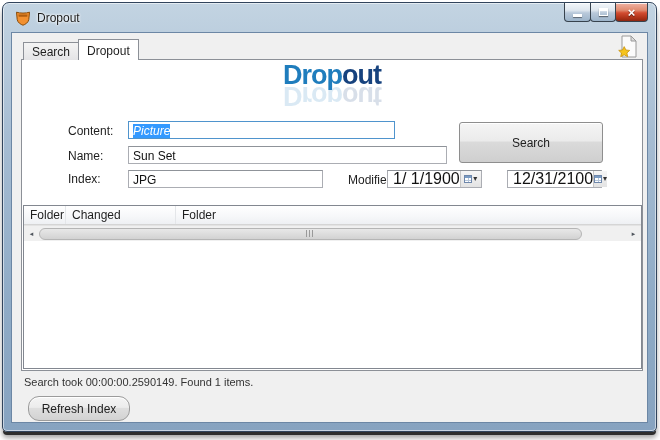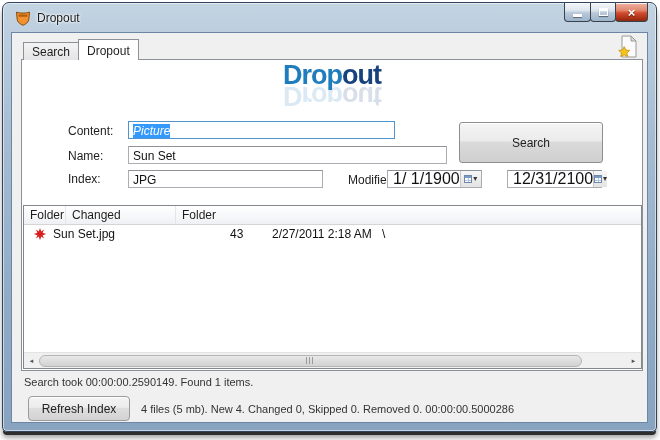--- a/index.html
+++ b/index.html
@@ -83,21 +83,21 @@
   .lbody { flex:1; }
   .hscroll { flex:none; height:16px; background:#f0f0f0; display:flex; align-items:center; border-top:1px solid #e3e3e3; }
   .sb-arrow { width:15px; height:14px; display:flex; align-items:center; justify-content:center; font-size:6px; color:#50565e; cursor:default; }
   .sb-track { flex:1; height:14px; position:relative; }
   .sb-thumb { position:absolute; left:0; top:1px; width:543px; height:12px; background:linear-gradient(#e8e8e8,#d2d2d2); border:1px solid #b5b5b5; border-radius:6px; display:flex; align-items:center; justify-content:center; cursor:default; }
   .sb-grip { width:9px; height:7px; background:repeating-linear-gradient(to right,#9a9a9a 0 1px, transparent 1px 3px); }
   
   .search-summary { position:absolute; left:12px; top:343px; font-size:11px; color:#333; }
   .refresh-btn {
     position:absolute; left:16px; top:363px; width:102px; height:25px;
-    border:1px solid #9b9b9b; border-radius:4px; font-size:12px; color:#222;
+    border:1px solid #9b9b9b; border-radius:11px; font-size:12px; color:#222;
     background:linear-gradient(#f4f4f4,#ececec 45%,#dedede 50%,#d2d2d2);
     display:flex; align-items:center; justify-content:center; cursor:default; box-shadow:inset 0 1px 0 #fff;
   }
   .index-summary { position:absolute; left:129px; top:370px; font-size:11px; color:#333; }
 </style>
 </head>
 <body>
 
 <div class="window">
 
@@ -175,46 +175,30 @@
             <span class="cal-arrow">▾</span>
           </span>
       </div>
 
       <div class="listbox">
         <div class="lheader">
           <div class="hcell hc2">Folder</div>
           <div class="hcell hc3">Changed</div>
           <div class="hcell hc4">Folder</div>
         </div>
-        <div class="lbody">
-          <div class="lrow">
-            <div class="rc1">
-              <span class="row-icon">
-                <svg viewBox="0 0 16 16" width="14" height="14">
-                  <path d="M8 1 L9.4 5.1 L12.6 2.9 L11 6.6 L15 8 L11 9.4 L12.6 13.1 L9.4 10.9 L8 15 L6.6 10.9 L3.4 13.1 L5 9.4 L1 8 L5 6.6 L3.4 2.9 L6.6 5.1 Z" fill="#d81e1e"></path>
-                </svg>
-              </span>
-              <span>Sun Set.jpg</span>
-            </div>
-            <div class="rc2">43</div>
-            <div class="rc3">2/27/2011 2:18 AM</div>
-            <div class="rc4">\</div>
-          </div>
-        </div>
         <div class="hscroll">
           <span class="sb-arrow">◄</span>
           <div class="sb-track">
             <div class="sb-thumb">
                 <span class="sb-grip"></span>
               </div>
           </div>
           <span class="sb-arrow">►</span>
         </div>
       </div>
 
     </div>
 
     <span class="search-summary">Search took 00:00:00.2590149. Found 1 items.</span>
     <button class="refresh-btn">Refresh Index</button>
-    <span class="index-summary">4 files (5 mb). New 4. Changed 0, Skipped 0. Removed 0. 00:00:00.5000286</span>
 
   </div>
 </div>
 
 </body></html>

